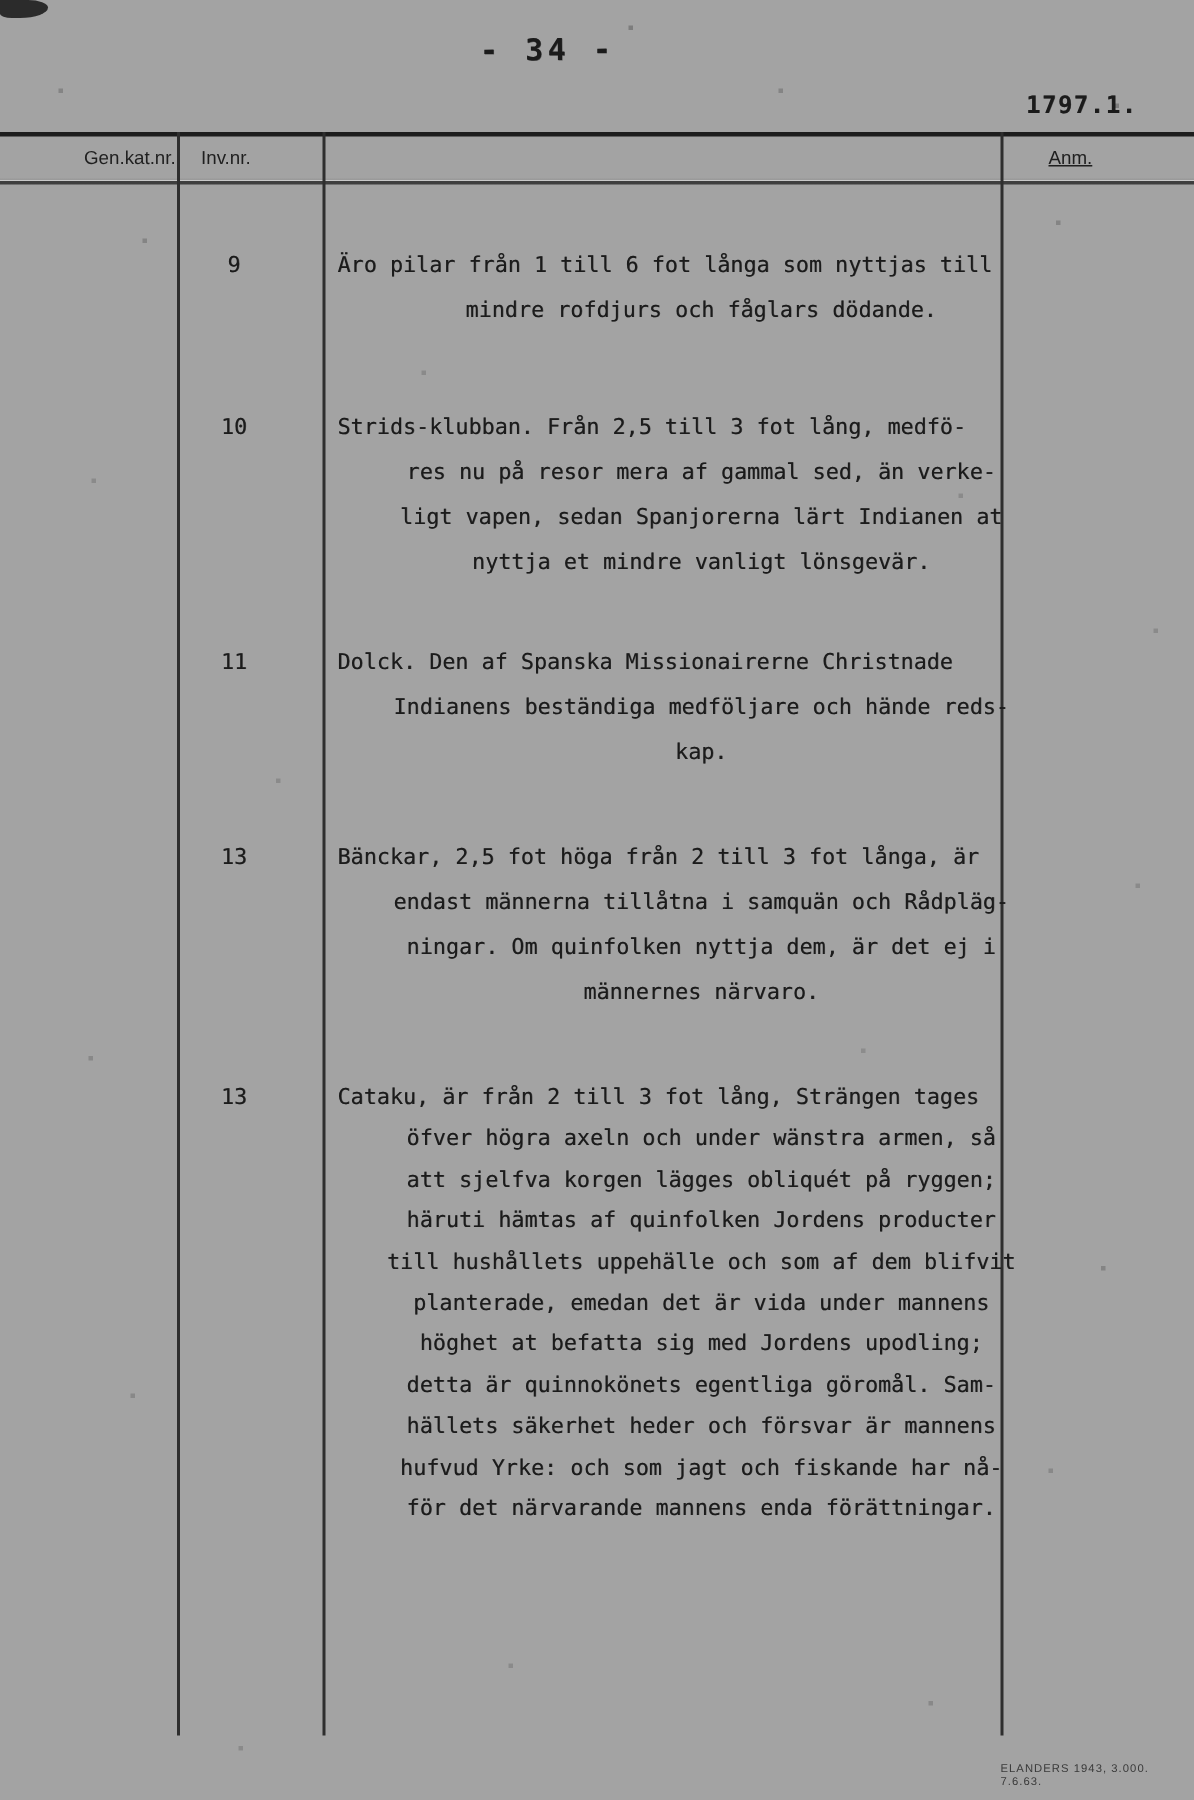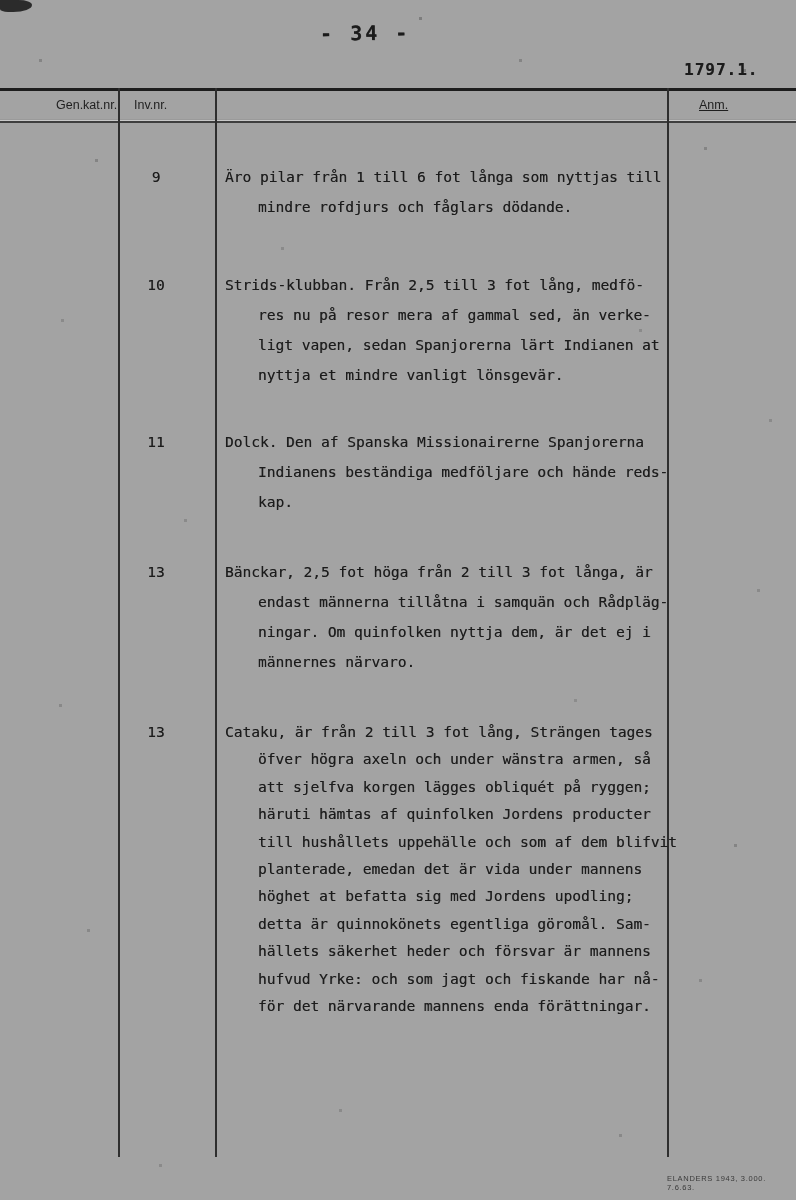--- a/index.html
+++ b/index.html
@@ -47,21 +47,21 @@
   .v1 { left:118px; }
   .v2 { left:215px; }
   .v3 { left:667px; }
 
   .entry { position:absolute; left:0; width:796px; font-size:14.5px; }
   .entry-num {
     position:absolute; left:138px; width:36px; text-align:center;
   }
   .entry-text { position:absolute; left:225px; width:452px; }
   .line { white-space:nowrap; }
-  .line.cont { padding-left:33px; }
+  .line.cont { padding-left:33px;text-align:center; }
 
   .printer-mark {
     position:absolute; top:1174px; left:667px;
     font-family:"Liberation Sans", sans-serif;
     font-size:7.5px; letter-spacing:0.7px; color:#3a3a3a;
   }
 
   .corner-blot {
     position:absolute; top:0; left:0; width:32px; height:12px;
     background:#161616; opacity:0.85;
@@ -131,21 +131,21 @@
           <div class="line">Strids-klubban. Från 2,5 till 3 fot lång, medfö-</div>
           <div class="line cont">res nu på resor mera af gammal sed, än verke-</div>
           <div class="line cont">ligt vapen, sedan Spanjorerna lärt Indianen at</div>
           <div class="line cont">nyttja et mindre vanligt lönsgevär.</div>
         </div>
   </div>
 
   <div class="entry typewriter" style="top: 427px; line-height: 30px;">
     <div class="entry-num">11</div>
     <div class="entry-text">
-          <div class="line">Dolck. Den af Spanska Missionairerne Spanjorerna</div>
+          <div class="line">Dolck. Den af Spanska Missionairerne Christnade</div>
           <div class="line cont">Indianens beständiga medföljare och hände reds-</div>
           <div class="line cont">kap.</div>
         </div>
   </div>
 
   <div class="entry typewriter" style="top: 557px; line-height: 30px;">
     <div class="entry-num">13</div>
     <div class="entry-text">
           <div class="line">Bänckar, 2,5 fot höga från 2 till 3 fot långa, är</div>
           <div class="line cont">endast männerna tillåtna i samquän och Rådpläg-</div>

